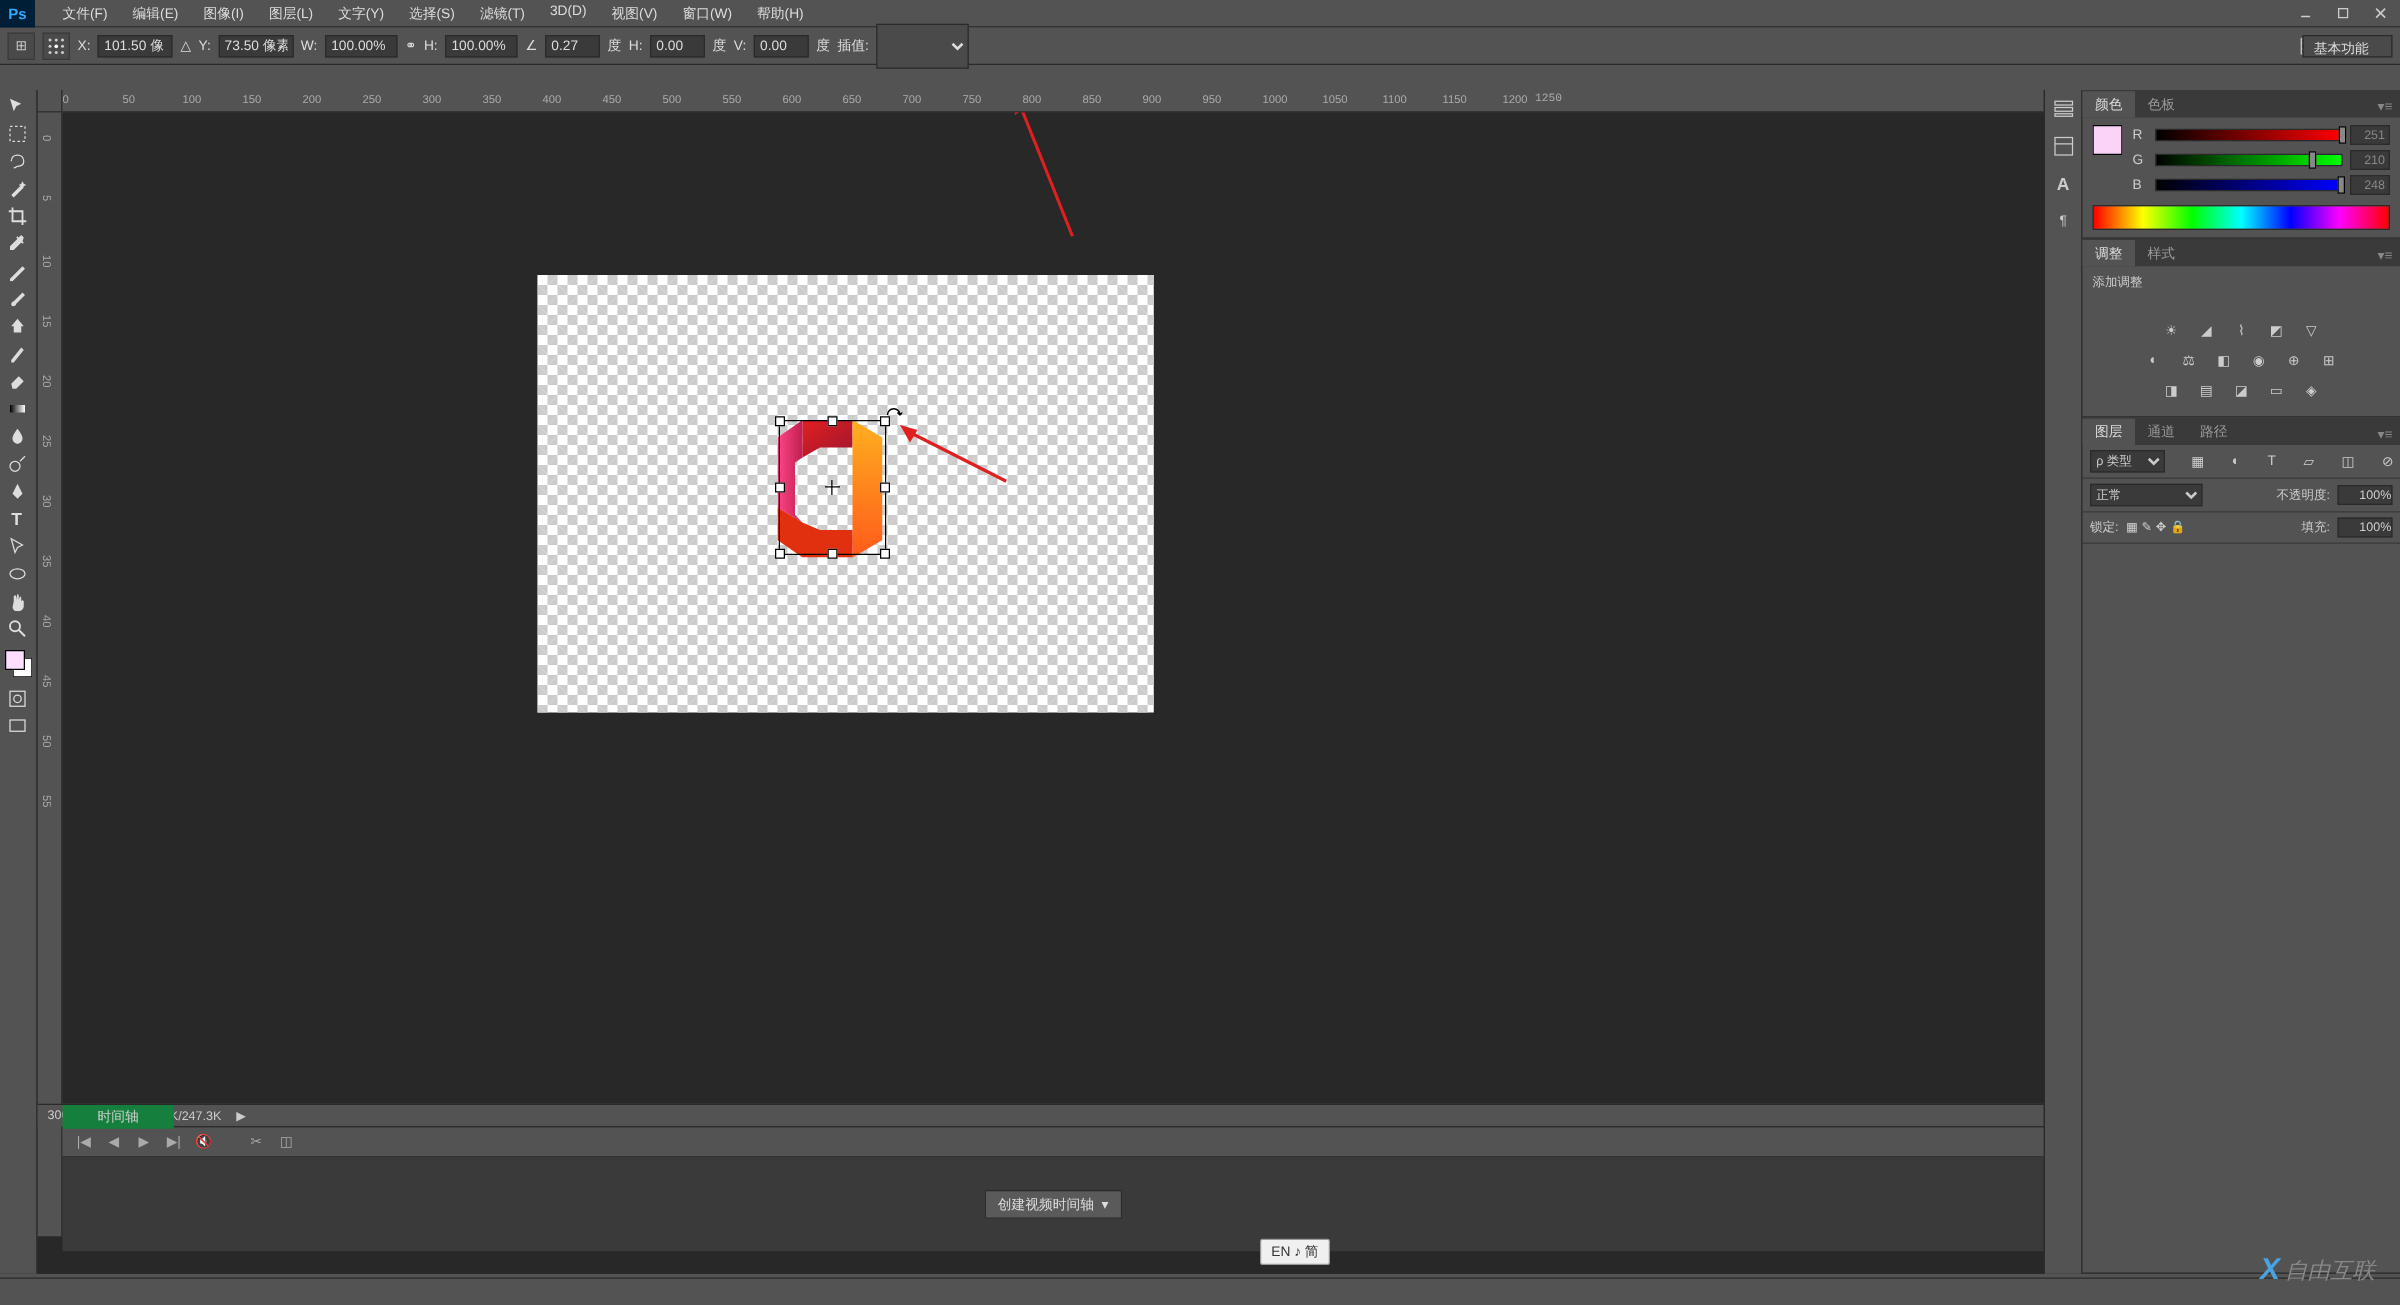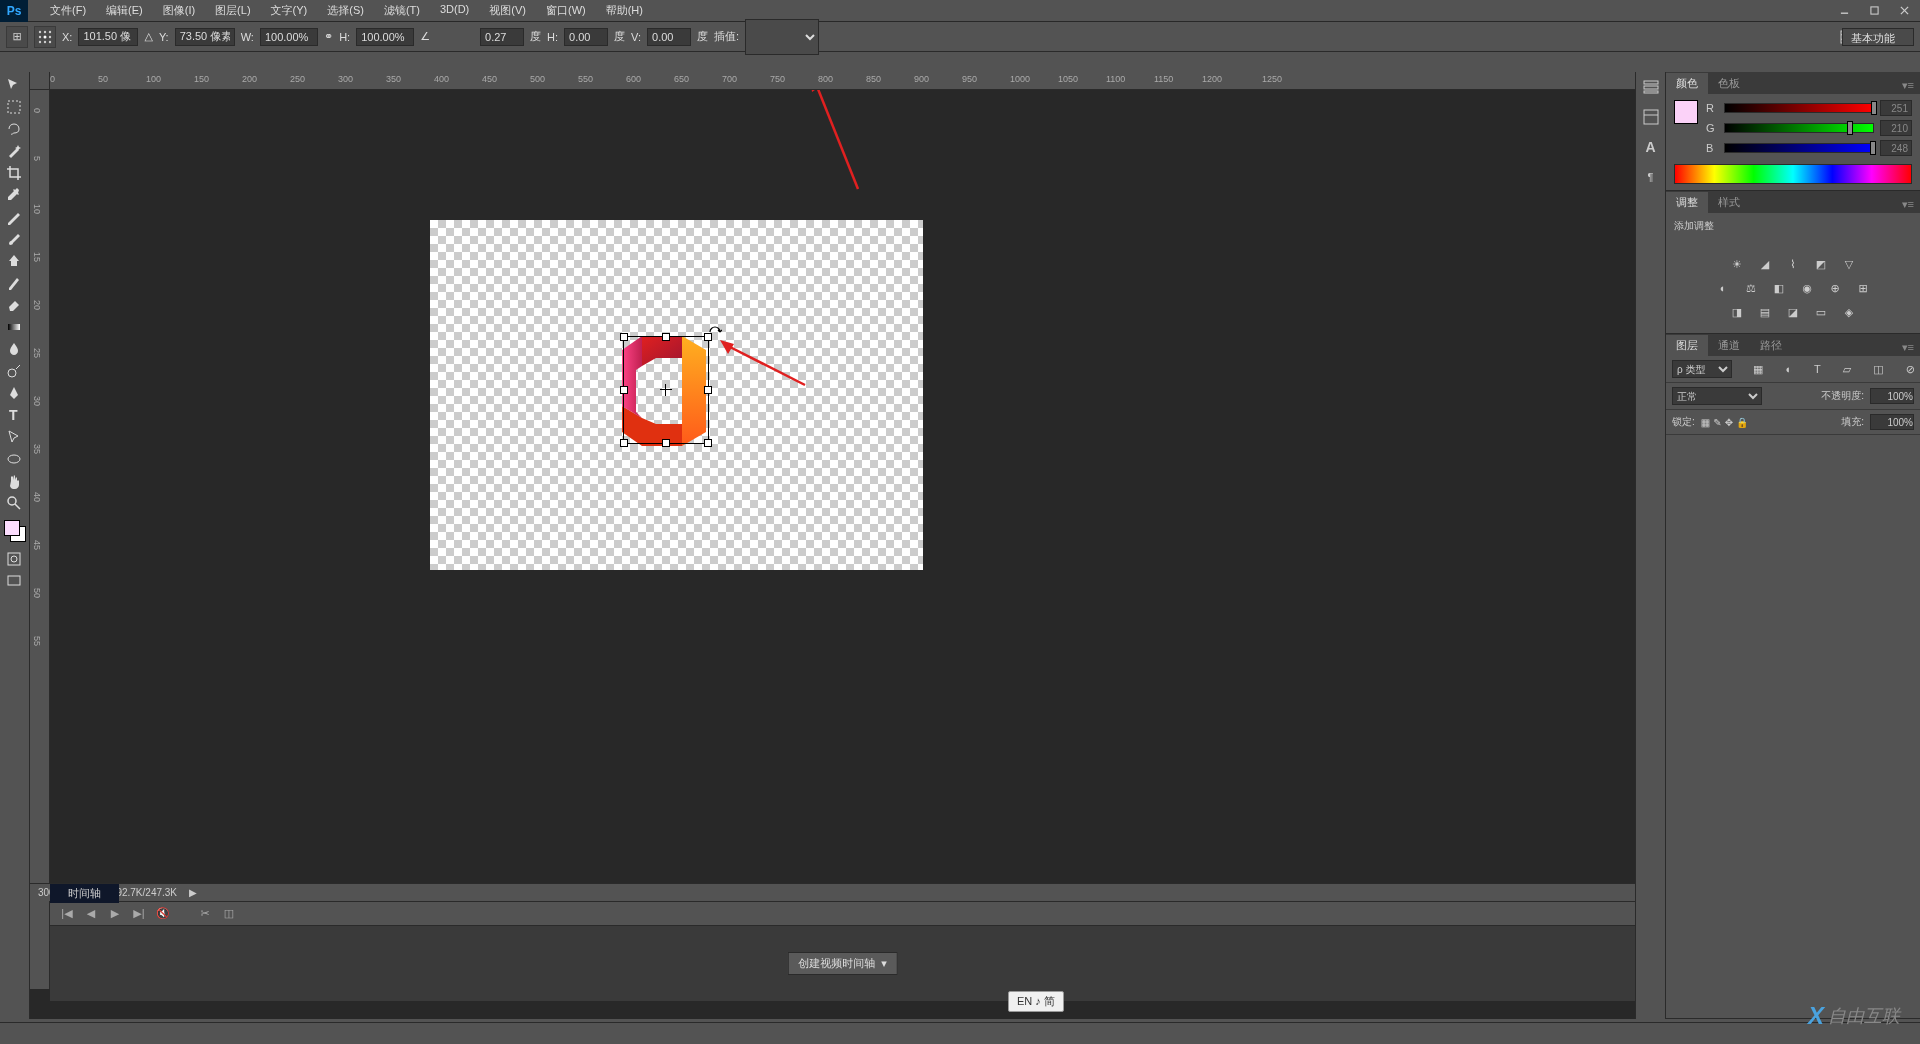--- a/index.html
+++ b/index.html
@@ -59,21 +59,21 @@
 .t-center::after { content: ''; position: absolute; left: 5px; top: 0; width: 1px; height: 12px; background: #000; }
 .rotate-cursor { position: absolute; top: -12px; right: -14px; width: 14px; height: 14px; }
 
 .logo-shape { width: 84px; height: 110px; position: absolute; top: 0; left: 0; }
 
 .arrow-red { position: absolute; pointer-events: none; }
 
 .status-bar { position: absolute; bottom: 0; left: 0; right: 0; height: 18px; background: #535353; display: flex; align-items: center; padding: 0 8px; gap: 12px; font-size: 10px; color: #ccc; border-top: 1px solid #2a2a2a; }
 
 .timeline-panel { position: absolute; bottom: 18px; left: 20px; right: 0; height: 100px; background: #3a3a3a; border-top: 1px solid #2a2a2a; }
-.timeline-tab { position: absolute; top: -18px; left: 0; padding: 2px 18px; background: #0f172a; color: #ccc; font-size: 11px; }
+.timeline-tab { position: absolute; top: -18px; left: 0; padding: 2px 28px; background: #15803d; color: #ccc; font-size: 11px; }
 .timeline-controls { height: 24px; background: #535353; display: flex; align-items: center; gap: 6px; padding: 0 8px; border-bottom: 1px solid #2a2a2a; }
 .tl-btn { width: 18px; height: 16px; display: flex; align-items: center; justify-content: center; color: #aaa; }
 .create-timeline-btn { position: absolute; top: 50%; left: 50%; transform: translate(-50%,0); background: #5a5a5a; border: 1px solid #2a2a2a; color: #ddd; padding: 3px 10px; font-size: 11px; display: flex; gap: 6px; align-items: center; }
 
 
 .panel-dock { width: 30px; background: #535353; border-left: 1px solid #2a2a2a; display: flex; flex-direction: column; padding-top: 4px; gap: 8px; align-items: center; }
 .dock-icon { width: 22px; height: 22px; display: flex; align-items: center; justify-content: center; color: #ccc; }
 
 .panels-right { width: 255px; background: #535353; border-left: 1px solid #2a2a2a; display: flex; flex-direction: column; }
 .panel { border-bottom: 1px solid #2a2a2a; }
@@ -179,21 +179,21 @@
   <input class="opt-input" value="101.50 像" style="">
   <span class="opt-label">△</span>
   <span class="opt-label">Y:</span>
   <input class="opt-input" value="73.50 像素" style="">
   <span class="opt-label">W:</span>
   <input class="opt-input" style="width: 58px;" value="100.00%">
   <span class="opt-label">⚭</span>
   <span class="opt-label">H:</span>
   <input class="opt-input" style="width: 58px;" value="100.00%">
   <span class="opt-label">∠</span>
-  <input class="opt-input" style="width: 44px; margin-left: 44px;" value="0.27">
+  <input class="opt-input" style="width: 44px;" value="0.27">
   <span class="opt-label">度</span>
   <span class="opt-label">H:</span>
   <input class="opt-input" style="width: 44px;" value="0.00">
   <span class="opt-label">度</span>
   <span class="opt-label">V:</span>
   <input class="opt-input" style="width: 44px;" value="0.00">
   <span class="opt-label">度</span>
   <span class="opt-label">插值:</span>
   <select class="opt-select"><option>两次立方</option></select>
   <div class="opt-spacer"></div>
@@ -367,21 +367,21 @@
         <span class="ruler-tick" style="left: 720px;">750</span>
         <span class="ruler-tick" style="left: 768px;">800</span>
         <span class="ruler-tick" style="left: 816px;">850</span>
         <span class="ruler-tick" style="left: 864px;">900</span>
         <span class="ruler-tick" style="left: 912px;">950</span>
         <span class="ruler-tick" style="left: 960px;">1000</span>
         <span class="ruler-tick" style="left: 1008px;">1050</span>
         <span class="ruler-tick" style="left: 1056px;">1100</span>
         <span class="ruler-tick" style="left: 1104px;">1150</span>
         <span class="ruler-tick" style="left: 1152px;">1200</span>
-        <span class="ruler-tick" style="left: 1212px;">1250</span>
+        <span class="ruler-tick" style="left: 1178px; font-family: Liberation Mono, monospace;">1250</span>
       </div>
     <div class="ruler-v" id="ruler-v">
         <span class="ruler-tick" style="top: 18px;">0</span>
         <span class="ruler-tick" style="top: 66px;">5</span>
         <span class="ruler-tick" style="top: 114px;">10</span>
         <span class="ruler-tick" style="top: 162px;">15</span>
         <span class="ruler-tick" style="top: 210px;">20</span>
         <span class="ruler-tick" style="top: 258px;">25</span>
         <span class="ruler-tick" style="top: 306px;">30</span>
         <span class="ruler-tick" style="top: 354px;">35</span>

